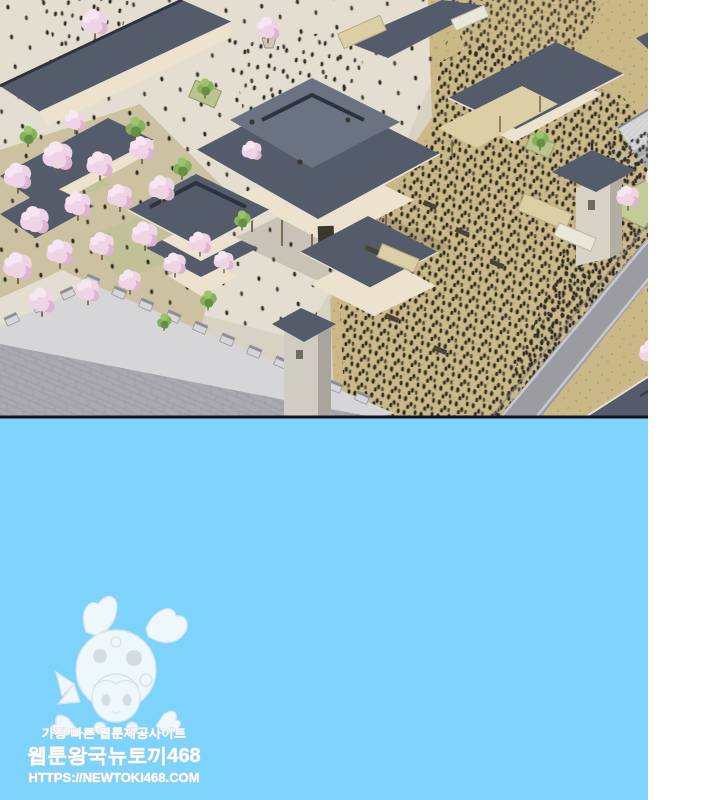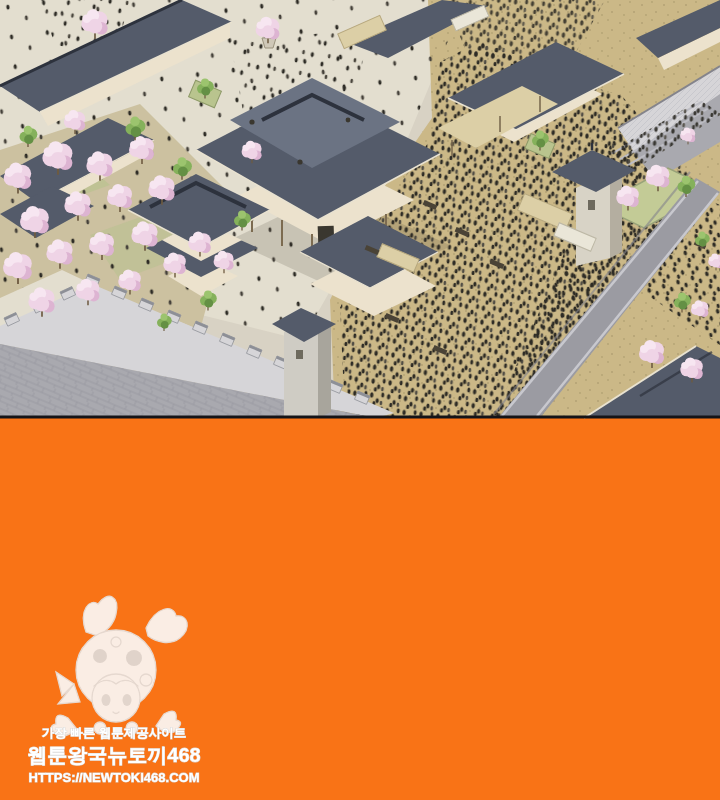--- a/index.html
+++ b/index.html
@@ -1,16 +1,16 @@
 <!DOCTYPE html>
 <html style="--pavement: #d8d2c4; --pavementLight: #e3decf; --tan: #cbb887; --speck: #b3a274; --roof: #545b6a; --roofDark: #2d323d; --roofLight: #6b7383; --eave: #e9e2d0; --cream: #ece2cd; --post: #7c6b50; --stone: #a9a9af; --stoneLight: #d6d5d8; --stoneDark: #8d8f96; --grass: #b4c28b; --leaf: #85b15b; --leafDark: #649044; --leafLight: #9cc46e; --blossom: #efd4e6; --blossomLight: #f7e6f1; --blossomDeep: #ddb4d2; --trunk: #6e5b41; --road: #9b9ba2; --roadEdge: #c8c8ce; --crowd: #2d2b25; --awning: #dccfa6; --ink: #141418; --wmStroke: #d6d6d6; --wmLine: #e4e4e4;"><head>
 <meta charset="utf-8">
 <style>
   html,body{margin:0;padding:0;background:#ffffff;}
-  .page{position:relative;width:720px;height:800px;background:#f97316;overflow:hidden;
+  .page{position:relative;width:648px;height:800px;background:#7dd3fc;overflow:hidden;
         font-family:"Liberation Sans",sans-serif;}
   .panel-svg{position:absolute;left:0;top:0;display:block;}
   .wm-svg{position:absolute;left:28px;top:580px;display:block;}
 
   
   .pave{fill:var(--pavement)}
   .paveL{fill:var(--pavementLight)}
   .tan{fill:var(--tan)}
   .grass{fill:var(--grass)}
   .roof{fill:var(--roof)}

